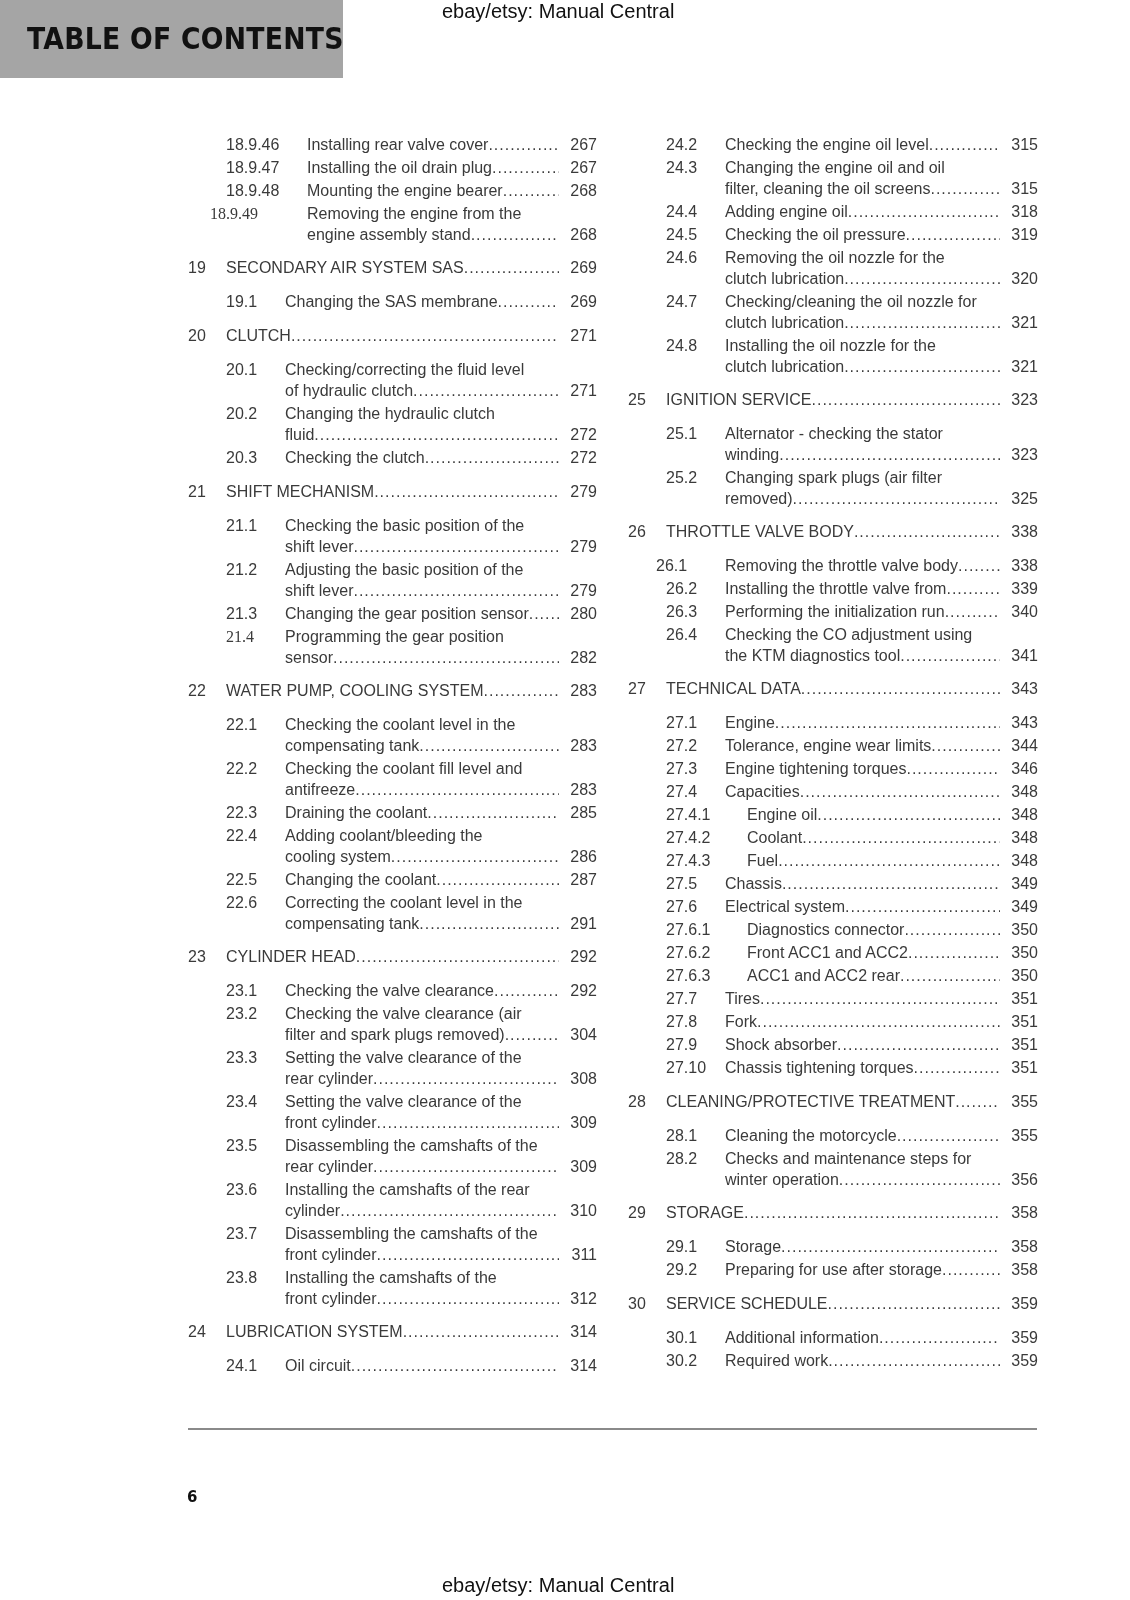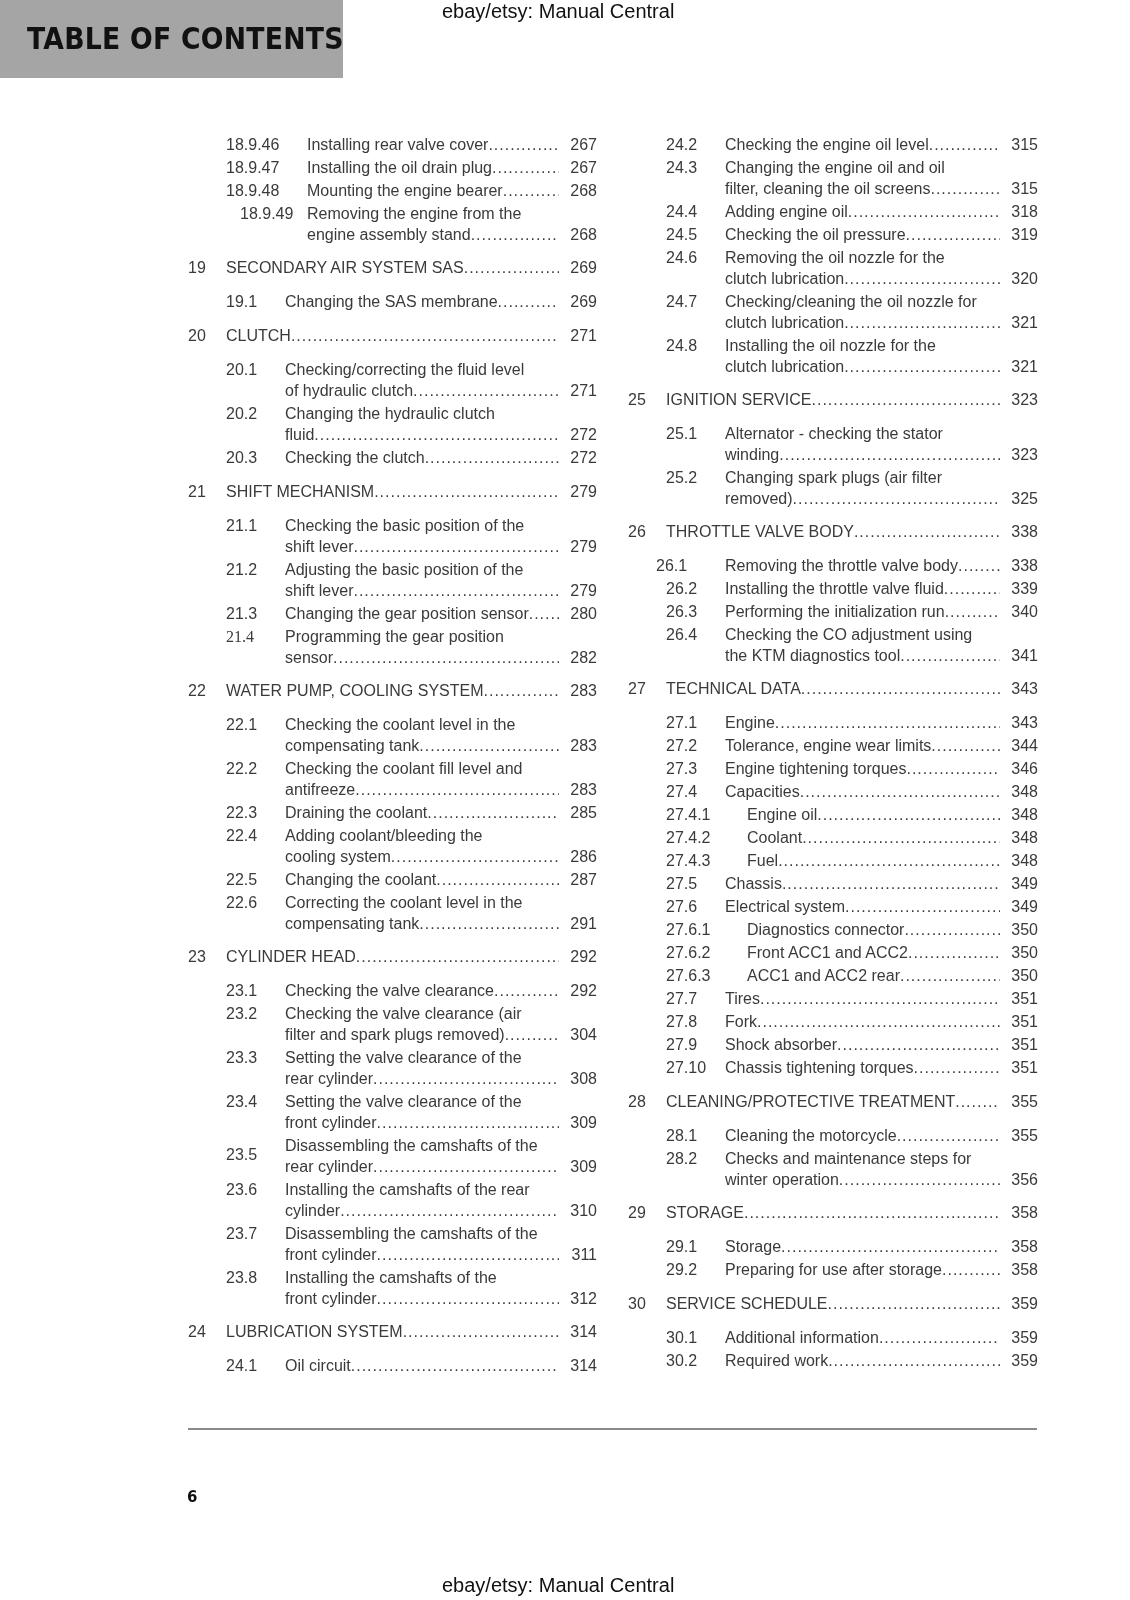--- a/index.html
+++ b/index.html
@@ -58,21 +58,21 @@
       <span class="num" style="left: 226px;">18.9.48</span>
       <div class="ttl" style="left: 307px; width: 252px;">
         <div class="last">
           <span class="t">Mounting the engine bearer</span>
           <span class="dots"> ........................................................................................................................</span>
         </div>
       </div>
       <span class="pg" style="left: 563px; top: 0px;">268</span>
     </div>
     <div class="row" style="top: 203px; left: 0px;">
-      <span class="num" style="left: 240px;">18.9.49</span>
+      <span class="num" style="left: 210px; font-family: Liberation Serif, serif;">18.9.49</span>
       <div class="ttl" style="left: 307px; width: 252px;">
         <div class="lines"><span class="t">Removing the engine from the</span></div>
         <div class="last">
           <span class="t">engine assembly stand</span>
           <span class="dots"> ........................................................................................................................</span>
         </div>
       </div>
       <span class="pg" style="left: 563px; top: 21px;">268</span>
     </div>
     <div class="row chapter" style="top: 257px; left: 0px;">
@@ -311,21 +311,21 @@
       <div class="ttl" style="left: 285px; width: 274px;">
         <div class="lines"><span class="t">Setting the valve clearance of the</span></div>
         <div class="last">
           <span class="t">front cylinder</span>
           <span class="dots"> ........................................................................................................................</span>
         </div>
       </div>
       <span class="pg" style="left: 563px; top: 21px;">309</span>
     </div>
     <div class="row" style="top: 1135px; left: 0px;">
-      <span class="num" style="left: 226px; margin-top: 9px;">23.5</span>
+      <span class="num" style="left: 226px;">23.5</span>
       <div class="ttl" style="left: 285px; width: 274px;">
         <div class="lines"><span class="t">Disassembling the camshafts of the</span></div>
         <div class="last">
           <span class="t">rear cylinder</span>
           <span class="dots"> ........................................................................................................................</span>
         </div>
       </div>
       <span class="pg" style="left: 563px; top: 21px;">309</span>
     </div>
     <div class="row" style="top: 1179px; left: 0px;">
@@ -506,21 +506,21 @@
           <span class="t">Removing the throttle valve body</span>
           <span class="dots"> ........................................................................................................................</span>
         </div>
       </div>
       <span class="pg" style="left: 1004px; top: 0px;">338</span>
     </div>
     <div class="row" style="top: 578px; left: 0px;">
       <span class="num" style="left: 666px;">26.2</span>
       <div class="ttl" style="left: 725px; width: 275px;">
         <div class="last">
-          <span class="t">Installing the throttle valve fluid</span>
+          <span class="t">Installing the throttle valve from</span>
           <span class="dots"> ........................................................................................................................</span>
         </div>
       </div>
       <span class="pg" style="left: 1004px; top: 0px;">339</span>
     </div>
     <div class="row" style="top: 601px; left: 0px;">
       <span class="num" style="left: 666px;">26.3</span>
       <div class="ttl" style="left: 725px; width: 275px;">
         <div class="last">
           <span class="t">Performing the initialization run</span>

